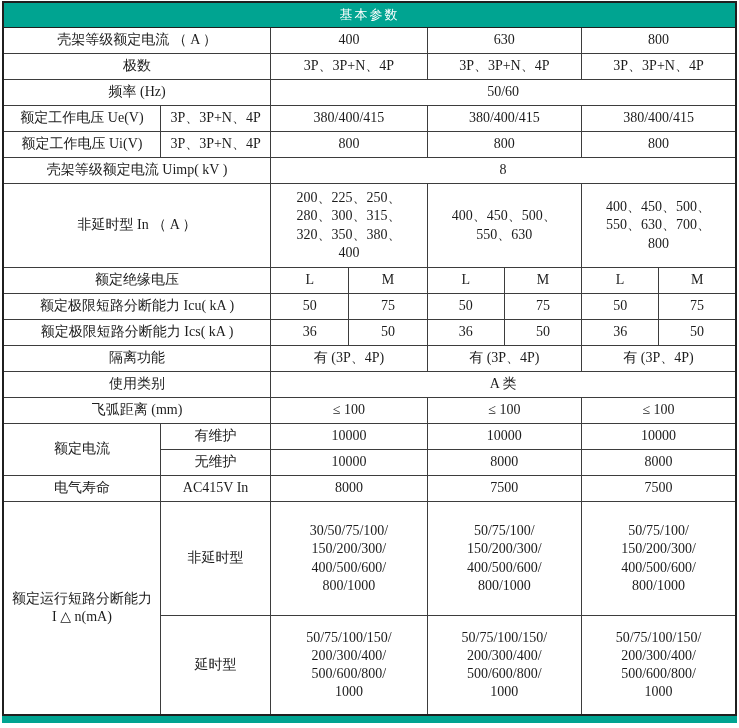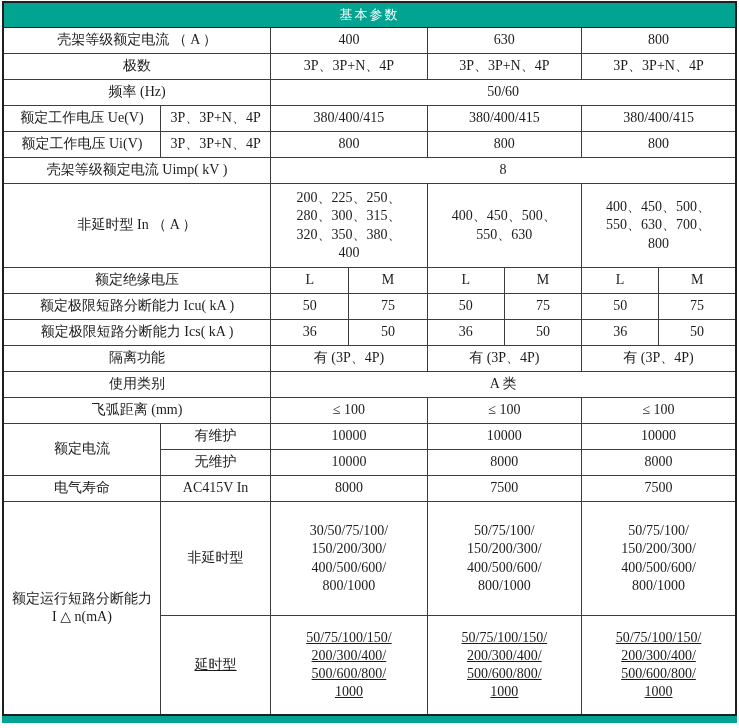--- a/index.html
+++ b/index.html
@@ -36,21 +36,21 @@
   tr.head td {
     background: #00A491;
     color: #ffffff;
     font-size: 13px;
     height: 24px;
     letter-spacing: 2px;
     border-color: #1f1f1f;
   }
   tr.rh-lg td  { height: 83px; }
   tr.rh-xl td  { height: 113px; }
-  tr.rh-l2 td  { height: 98px; text-decoration: underline; }
+  tr.rh-l2 td  { height: 98px; }
   td.pre  { white-space: pre-line; }
   td.left { text-align: left; padding-left: 11px; }
   td.lines21 { line-height: 21px; }
   td.lines28 { line-height: 28px; }
   td.lines25 { line-height: 25px; }
   .bottom-bar {
     width: 735px;
     height: 7px;
     background: #00A491;
   }

